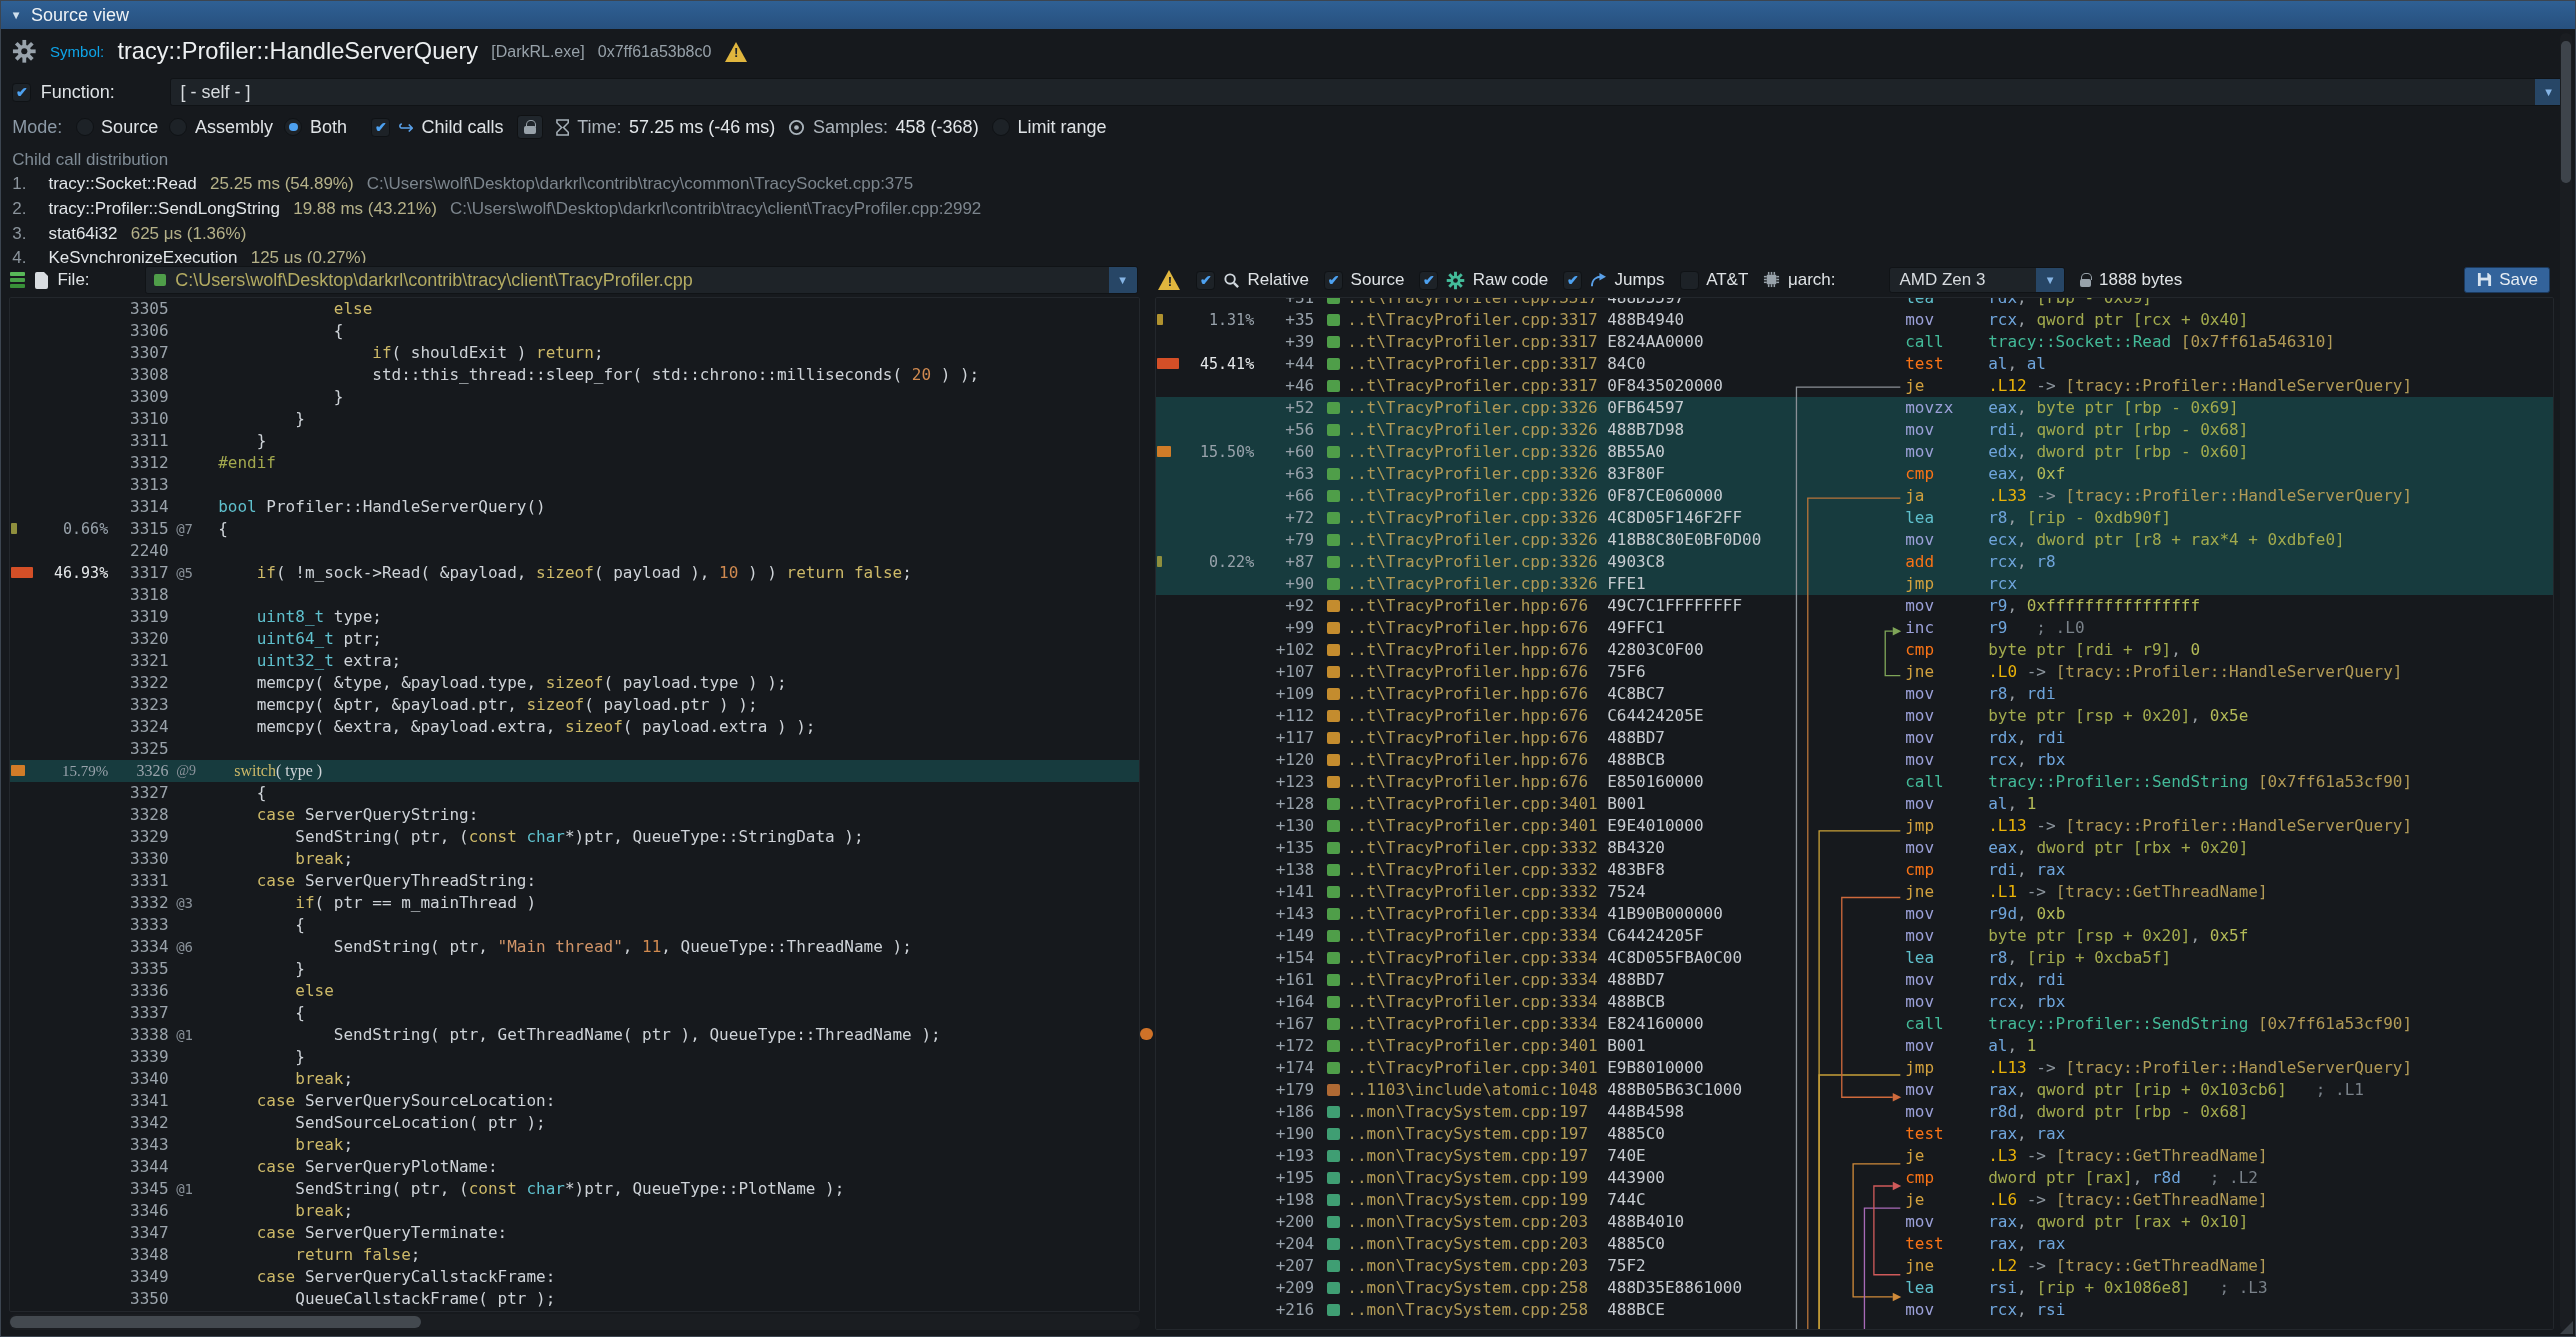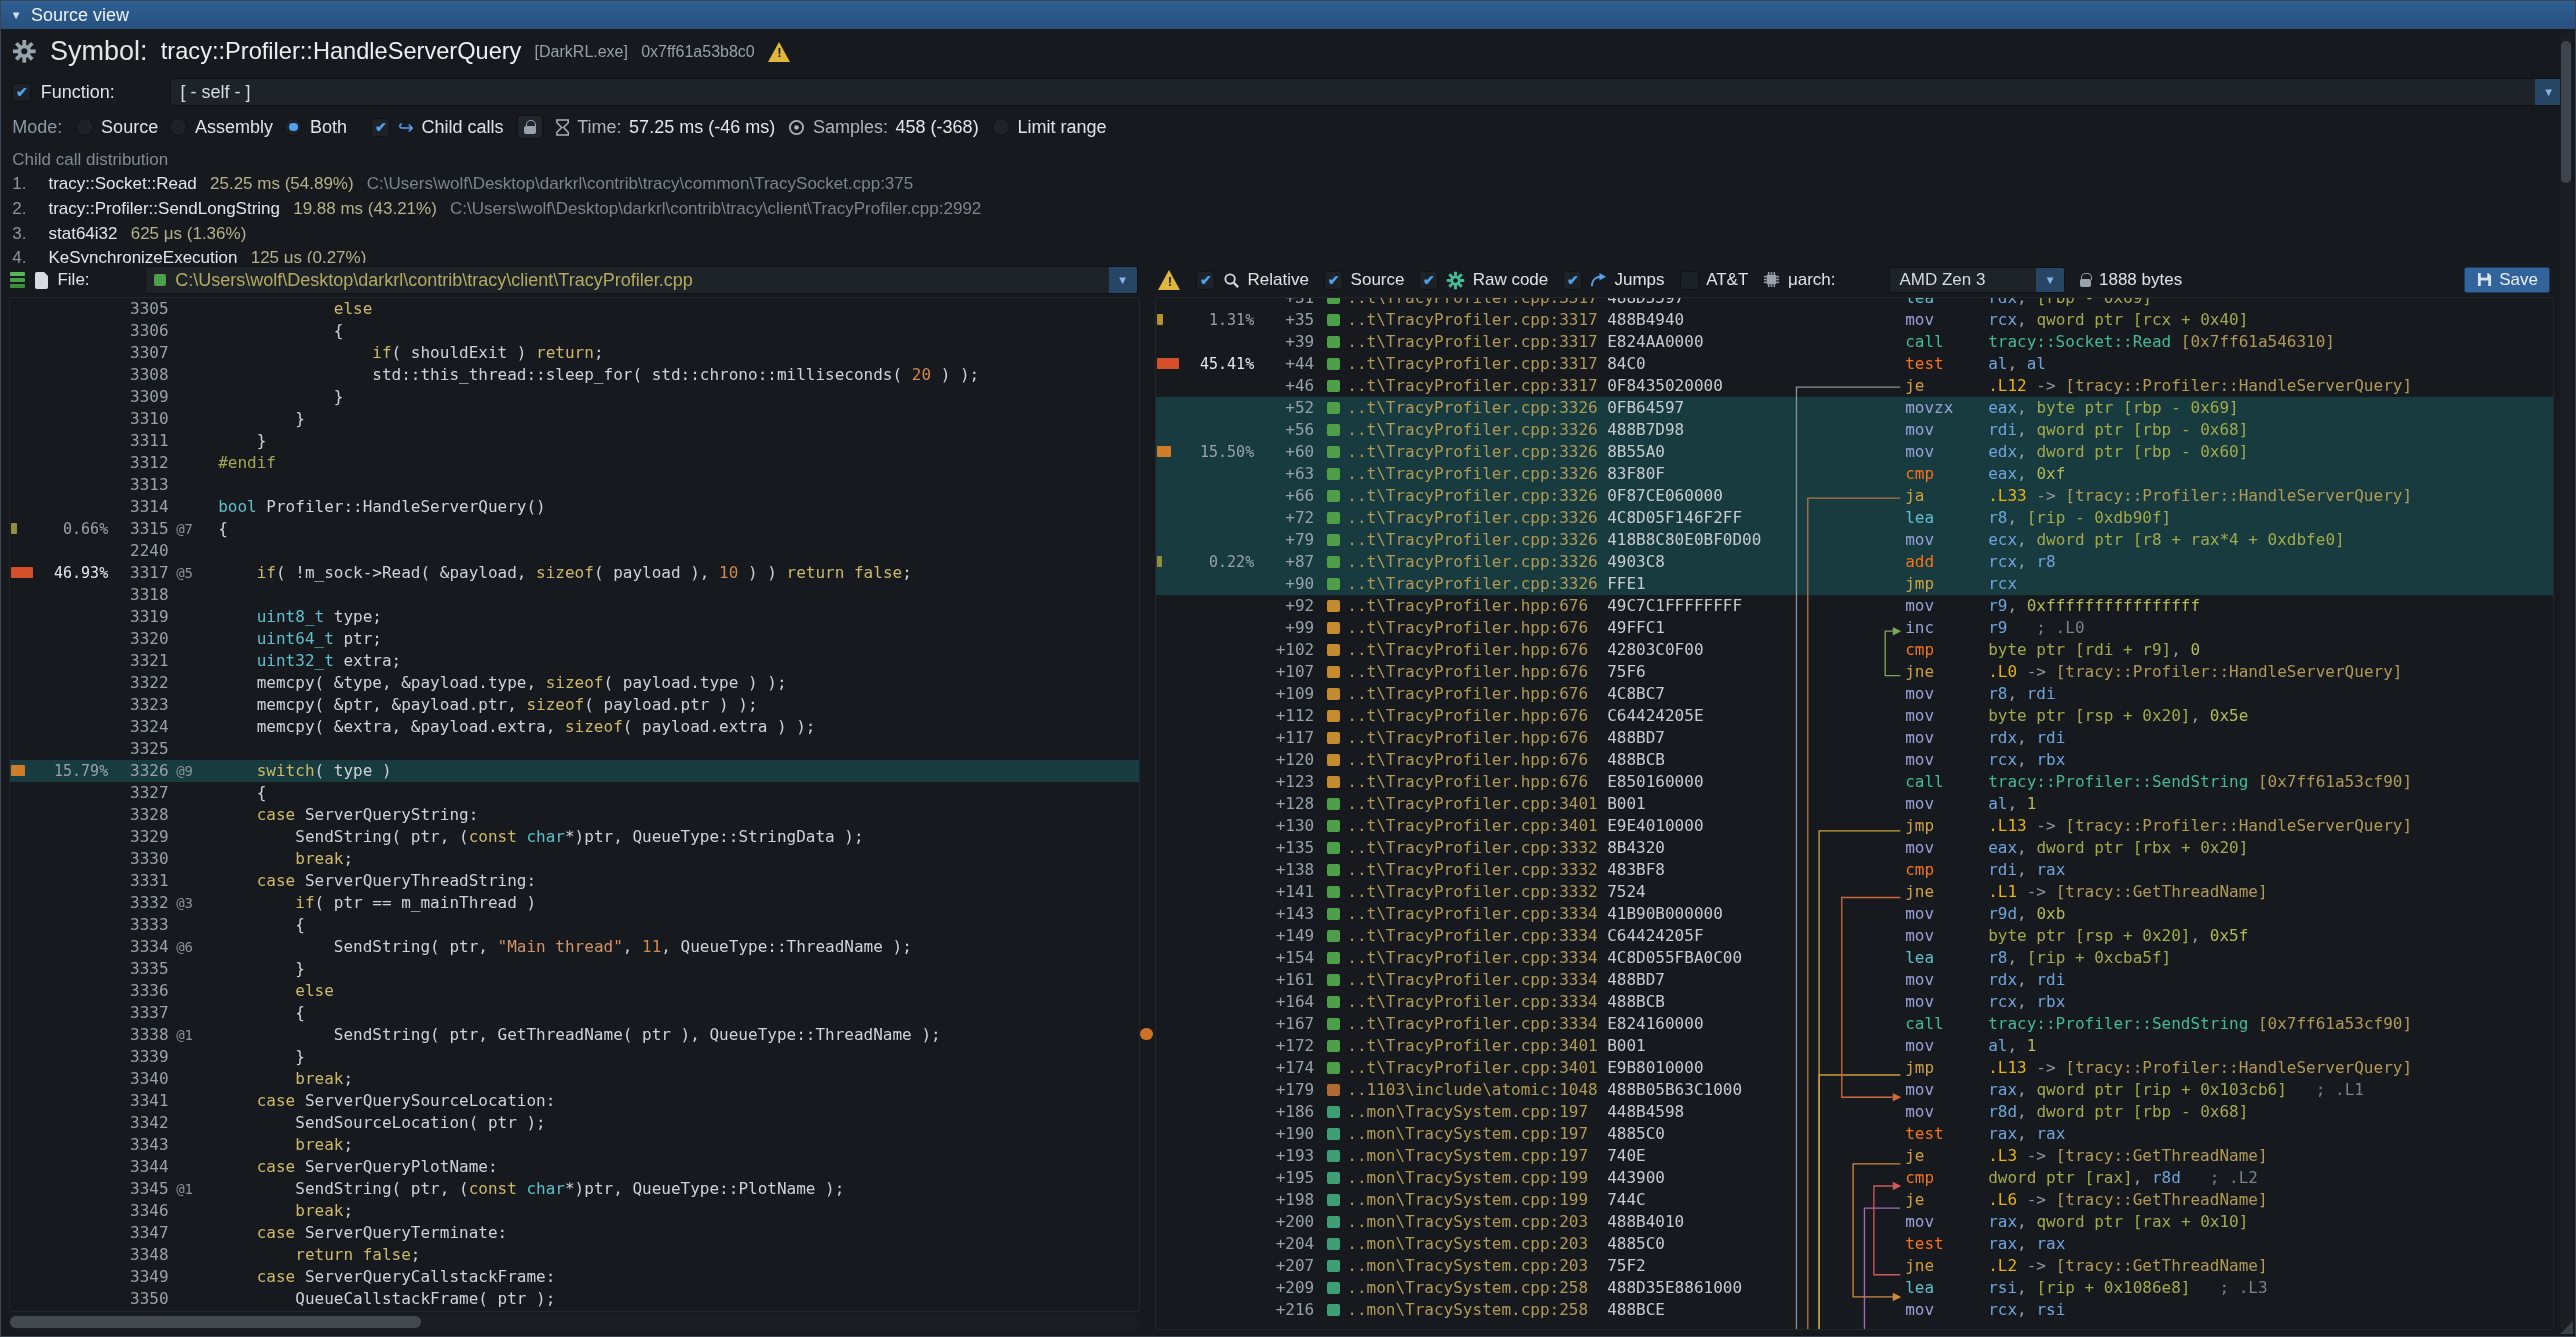--- a/index.html
+++ b/index.html
@@ -4,21 +4,21 @@
 <style>
   html,body{margin:0;padding:0;width:2576px;height:1338px;background:#0c0e10;overflow:hidden;}
   *{box-sizing:border-box;}
   #window{position:absolute;inset:0;background:#16191d;border:0.9px solid #3c4550;display:flex;flex-direction:column;
     font-family:"Liberation Sans",sans-serif;color:#dfe3e6;}
   
   .titlebar{height:28px;background:linear-gradient(#2f6094,#27507e);display:flex;align-items:center;padding:0 9.4px;gap:9.4px;font-size:18px;color:#eef2f5;flex:none;}
   .collapse{font-size:11.3px;color:#cfe0ee;}
   
   .sym-row{height:45px;display:flex;align-items:center;gap:13.2px;padding:0 11.3px;flex:none;}
-  .sym-label{color:#e5e5e5;font-size:27px;}
+  .sym-label{color:#0ea5e9;font-size:15px;}
   .sym-name{color:#eceff1;font-size:23.6px;}
   .sym-module,.sym-addr{color:#97a1a9;font-size:16px;}
   .warn{position:relative;display:inline-block;width:23px;height:20px;flex:none;}
   .warn::before{content:"";position:absolute;left:0;top:0;border-left:11.3px solid transparent;border-right:11.3px solid transparent;border-bottom:20px solid #e0b63e;}
   .warn::after{content:"!";position:absolute;left:0;right:0;top:3.8px;text-align:center;color:#20242a;font-weight:bold;font-size:13.2px;}
   
   .fn-row{height:36px;display:flex;align-items:center;gap:9.4px;padding:0 11.3px;flex:none;}
   .fn-label{font-size:18px;}
   .combo{height:28px;background:#1e2328;border:0.9px solid #101316;border-radius:2.8px;display:flex;align-items:center;color:#d7dbdf;font-size:18px;overflow:hidden;margin-left:46px;}
   .combo .val{padding:0 9.4px;flex:1;white-space:nowrap;overflow:hidden;}
@@ -57,21 +57,21 @@
   
   .file-bar{height:34px;display:flex;align-items:center;gap:9.4px;flex:none;font-size:17px;padding:0 1.9px;}
   .stack-icon{display:inline-flex;flex-direction:column;gap:1.9px;flex:none;}
   .stack-icon i{width:15px;height:3.8px;border-radius:0.9px;display:block;}
   .doc-icon{width:13.2px;height:17px;background:#d8dce0;border-radius:1.9px;position:relative;flex:none;}
   .doc-icon::after{content:"";position:absolute;right:0;top:0;border-left:4.7px solid transparent;border-top:4.7px solid #16191d;}
   .chip{width:12.3px;height:12.3px;border-radius:1.9px;background:#4f9e49;flex:none;margin-left:7.6px;}
   
   .code-area{flex:1;overflow:hidden;position:relative;border:0.9px solid #23272c;border-radius:1.9px;}
   .src-row{display:flex;height:22px;line-height:22px;font-family:"DejaVu Sans Mono",monospace;font-size:16px;white-space:pre;}
-  .src-row.hl{background:#173b3e;}
+  .src-row.hl{background:#173b3e;font-family:Liberation Serif, serif;}
   .gut-bar{width:24.6px;position:relative;flex:none;}
   .gut-bar .bar{position:absolute;left:1.9px;top:5.2px;height:11.3px;border-radius:0.9px;}
   .gut-pct{width:74px;text-align:right;color:#98a2ab;flex:none;font-size:15px;}
   .gut-pct.bright{color:#e6e9eb;}
   .gut-no{width:68px;text-align:right;color:#9aa3ab;flex:none;padding-right:7.6px;}
   .gut-badge{width:42px;color:#8a929a;flex:none;font-size:14px;}
   .code{flex:1;overflow:hidden;}
   .c-d{color:#ced3d8}.c-k{color:#cdb968}.c-t{color:#5fc0cd}.c-n{color:#d08a50}.c-s{color:#d09468}.c-p{color:#a2a84e}
   .hscroll{height:16px;flex:none;position:relative;background:#1a1d21;border-radius:7.6px;margin-top:2.8px;}
   .hscroll .thumb{position:absolute;left:1.9px;top:1.9px;bottom:1.9px;width:411px;background:#43494f;border-radius:6.6px;}

